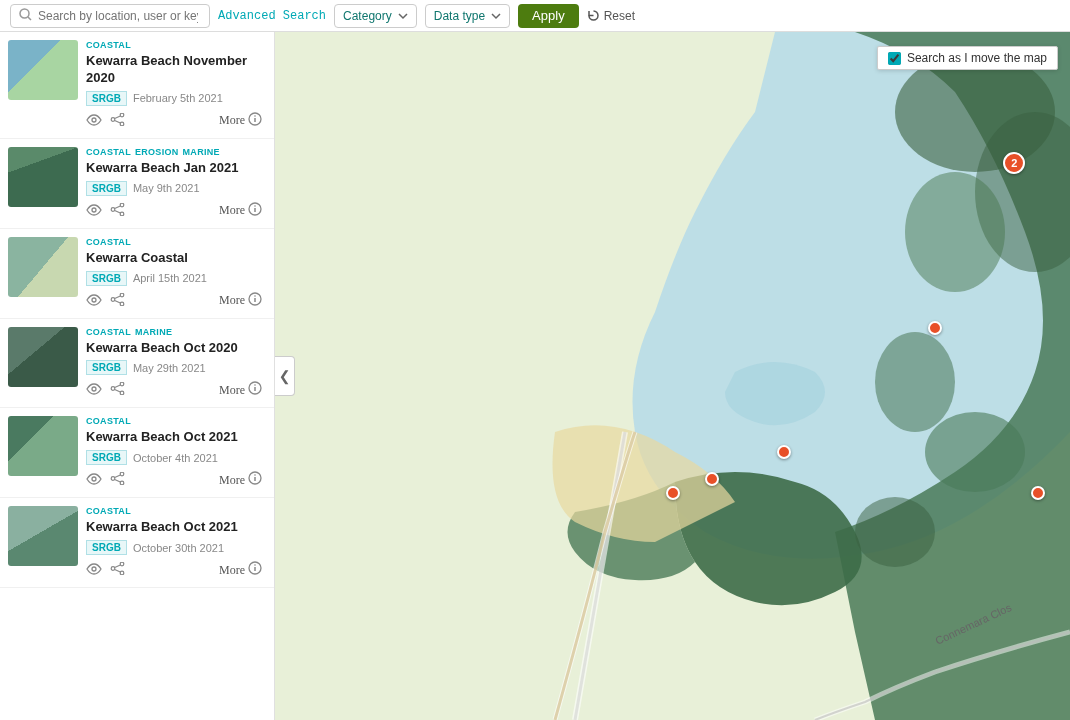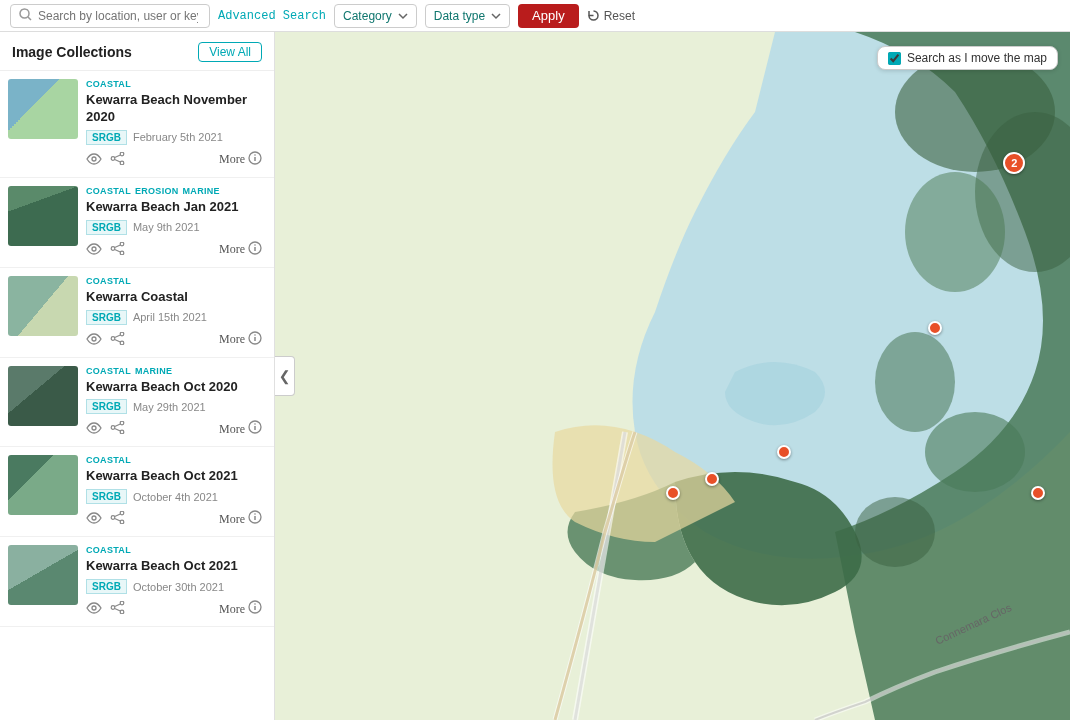--- a/index.html
+++ b/index.html
@@ -20,21 +20,21 @@
     .search-icon-wrap { color: #999; font-size: 13px; }
     .adv-search-btn {
       background: none; border: none; color: #00a9b5; font-size: 12px; cursor: pointer; font-weight: 500; font-family: Liberation Mono, monospace;
     }
     .dropdown-btn {
       display: flex; align-items: center; border: 1px solid #ccc; border-radius: 4px;
       padding: 0 8px; height: 24px; background: #fff; cursor: pointer; font-size: 12px; gap: 6px; color: #0f766e;
     }
     .dropdown-btn svg { width: 10px; height: 10px; }
     .apply-btn {
-      background: #b91c1c; color: #fff; border: none; border-radius: 4px;
+      background: #4d7c0f; color: #fff; border: none; border-radius: 4px;
       padding: 0 14px; height: 24px; cursor: pointer; font-size: 13px; font-weight: 500;
     }
     .reset-btn {
       display: flex; align-items: center; gap: 4px; background: none; border: none;
       color: #555; cursor: pointer; font-size: 12px;
     }
 
     
     #main { display: flex; height: calc(720px - 32px); }
 
@@ -103,21 +103,21 @@
       position: absolute; left: 0; top: 50%; transform: translateY(-50%);
       width: 20px; height: 40px; background: #fff; border: 1px solid #ccc;
       border-left: none; border-radius: 0 4px 4px 0; cursor: pointer;
       display: flex; align-items: center; justify-content: center;
       color: #666; font-size: 14px; z-index: 10;
     }
 
     
     .search-as-move {
       position: absolute; top: 14px; right: 12px;
-      background: #fff; border: 1px solid #ccc; border-radius: 8px;
+      background: #fff; border: 1px solid #ccc; border-radius: 2px;
       padding: 4px 10px; display: flex; align-items: center; gap: 6px;
       font-size: 12px; color: #333; z-index: 10; box-shadow: 0 1px 4px rgba(0,0,0,0.15);
     }
     .search-as-move input[type=checkbox] { accent-color: #00a9b5; width: 13px; height: 13px; }
 
     
     .map-pin {
       position: absolute; width: 14px; height: 14px; border-radius: 50%;
       background: #e85028; border: 2px solid #fff; box-shadow: 0 1px 3px rgba(0,0,0,0.4);
       transform: translate(-50%, -50%);
@@ -167,24 +167,20 @@
       <path d="M2 6.5A4.5 4.5 0 1 0 6.5 2" stroke="#555" stroke-width="1.5" fill="none"></path>
       <polyline points="2,2 2,6.5 6.5,6.5" stroke="#555" stroke-width="1.5" fill="none"></polyline>
     </svg>
     <span>Reset</span>
   </button>
 </div>
 
 <div id="main">
 
   <div id="sidebar">
-    <div class="sidebar-header">
-      <span class="sidebar-title">Image Collections</span>
-      <button class="view-all-btn">View All</button>
-    </div>
 
     <div id="collection-list">
         <div class="collection-item">
     <div class="item-thumb thumb-1"></div>
     <div class="item-content">
       <div class="item-tags">
               <span class="tag">COASTAL</span>
             </div>
       <div class="item-title">Kewarra Beach November 2020</div>
       <div class="item-meta">

